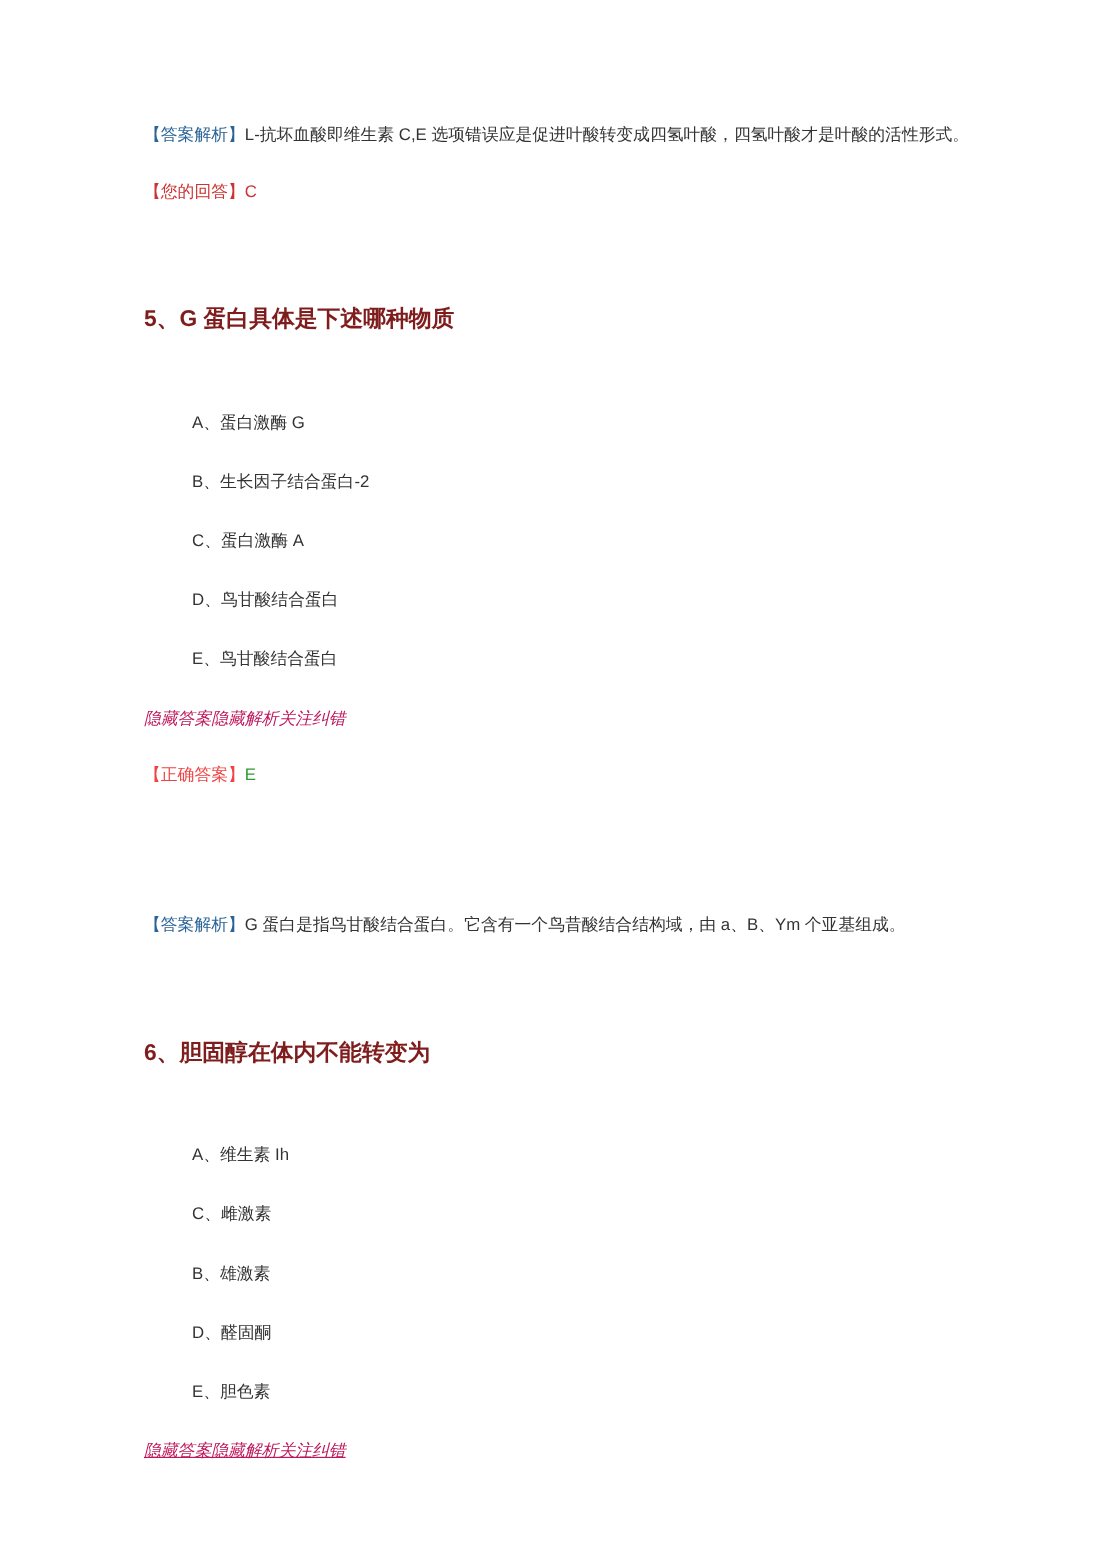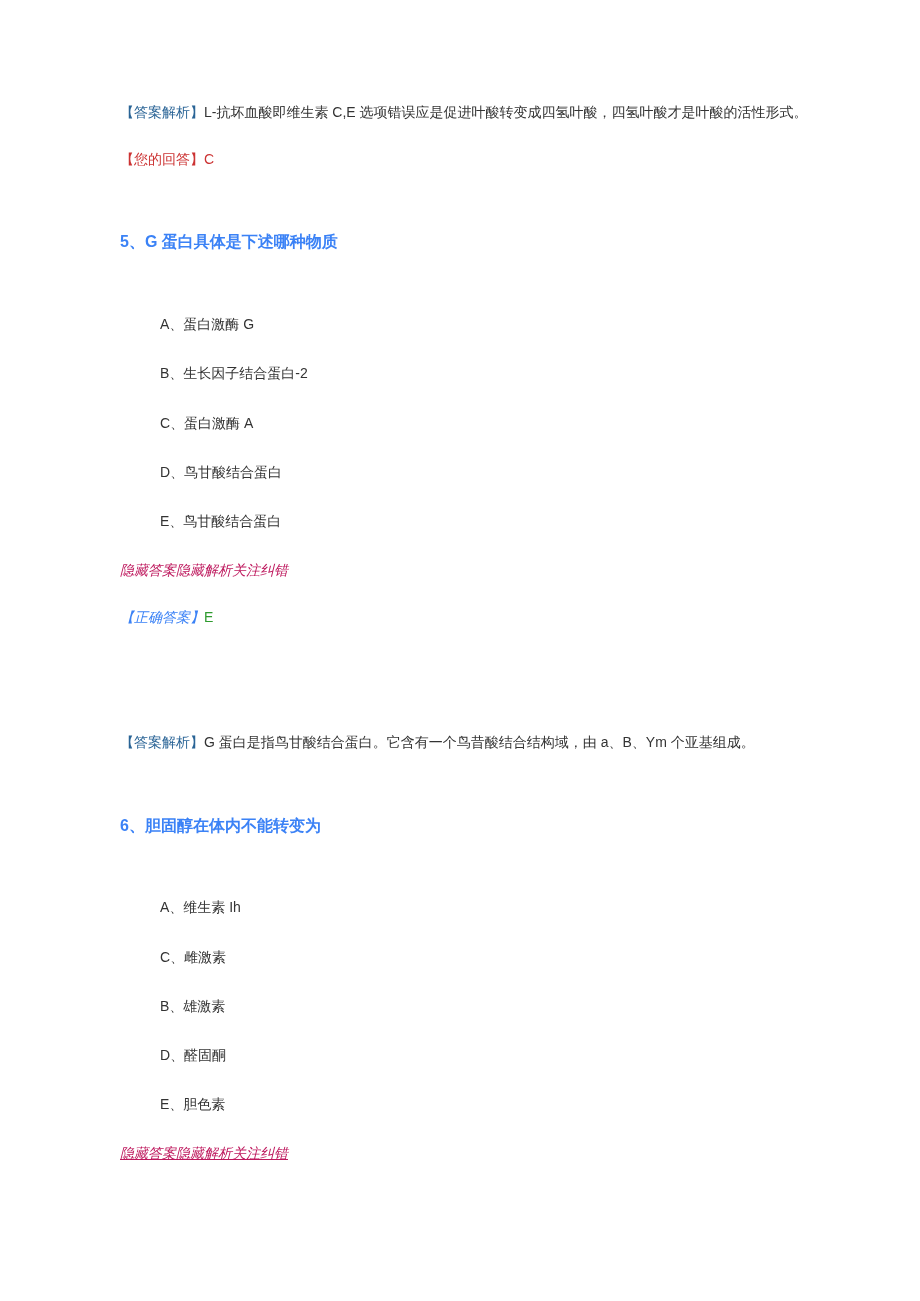--- a/index.html
+++ b/index.html
@@ -30,24 +30,24 @@
     margin-bottom: 22px;
   }
   .your-answer-label {
     color: #cc3333;
     text-align: center;
   }
   .your-answer-val {
     color: #cc3333;
   }
   .question-title {
-    font-size: 16px;
+    font-size: 19px;
     font-weight: 600;
-    color: #3b82f6;
-    margin-top: 56px;
+    color: #7f1d1d;
+    margin-top: 78px;
     margin-bottom: 55px;
   }
   .options {
     padding-left: 40px;
   }
   .option {
     margin-bottom: 24px;
     color: #333333;
   }
   .action-row {
@@ -56,22 +56,21 @@
     color: #be185d;
     font-style: italic;
   }
   .action-row.underlined {
     text-decoration: underline;
   }
   .correct-line {
     margin-bottom: 22px;
   }
   .correct-label {
-    color: #3b82f6;
-    font-style: italic;
+    color: #ef4444;
   }
   .correct-val {
     color: #2e9b2e;
   }
   .block {
     margin-bottom: 0;
   }
 </style>
 </head>
 <body>

